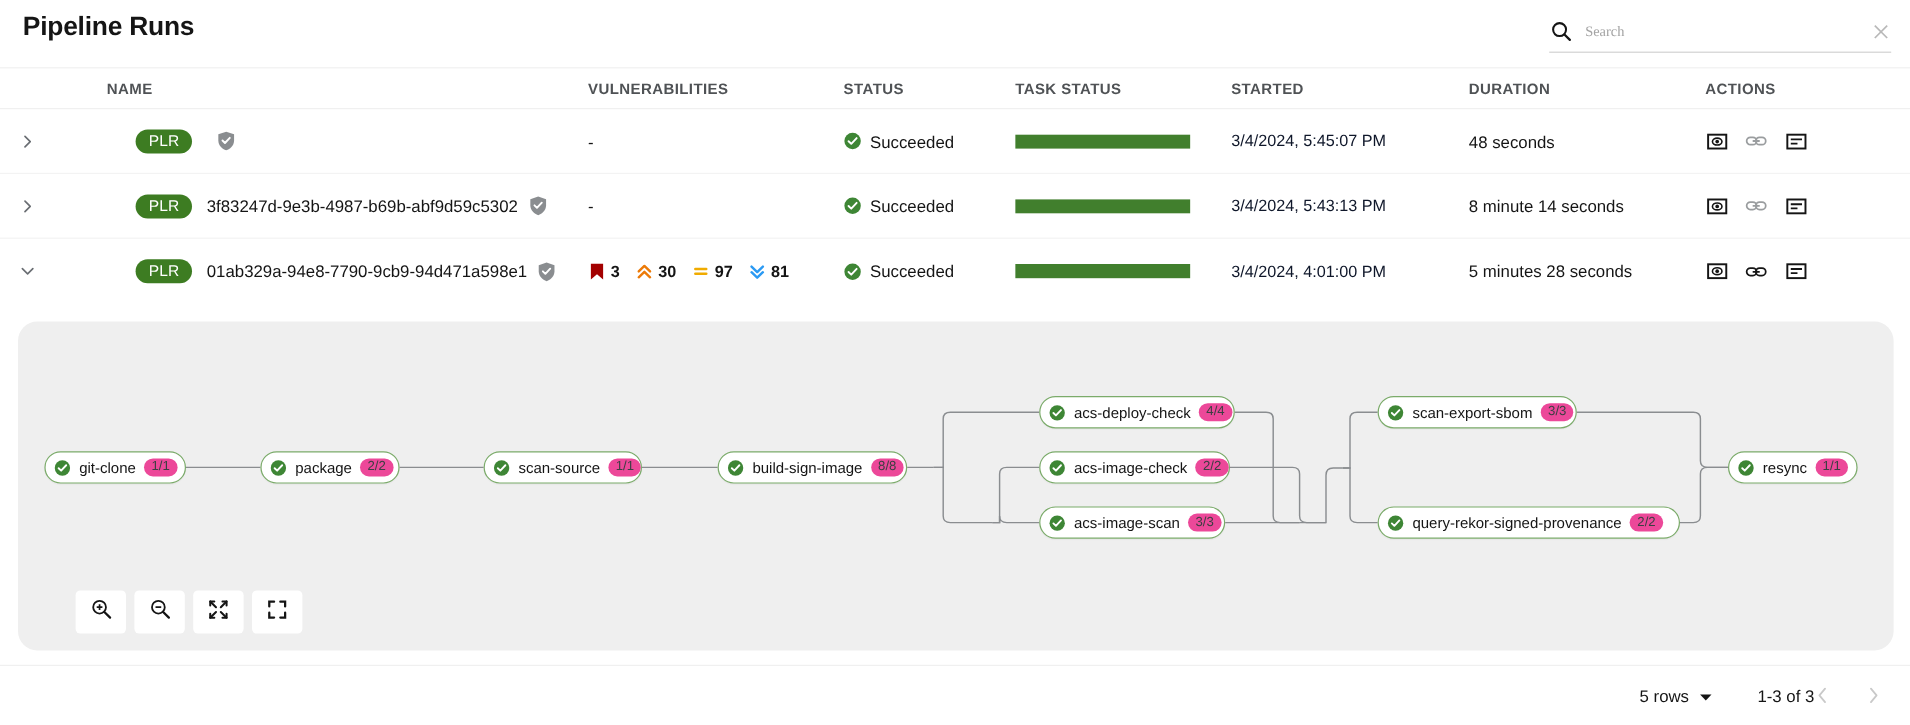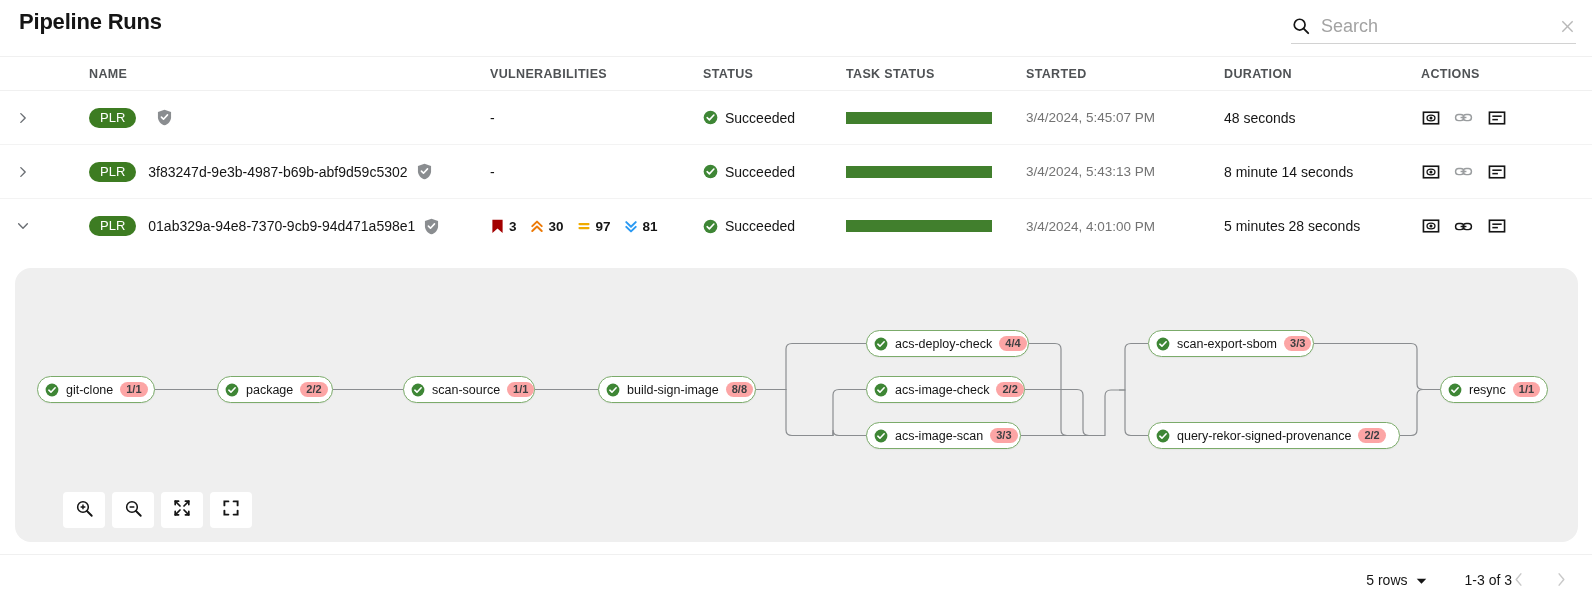--- a/index.html
+++ b/index.html
@@ -38,22 +38,22 @@
   }
   .search-icon {
     width: 20px; height: 20px;
     margin-right: 10px;
     flex: 0 0 auto;
     display: flex; align-items: center; justify-content: center;
   }
   .search-input {
     flex: 1 1 auto;
     border: 0; outline: 0;
-    font-size: 18px;
-    font-family: Liberation Sans, sans-serif;
+    font-size: 12px;
+    font-family: Liberation Serif, serif;
     color: #404040;
     background: transparent;
     padding: 0;
   }
   .search-input::placeholder { color: #a3a3a3; }
   .search-clear {
     width: 18px; height: 18px;
     flex: 0 0 auto;
     display: flex; align-items: center; justify-content: center;
     color: #b8b8b8;
@@ -106,20 +106,21 @@
   .plr-badge {
     background: #3d7c22;
     color: #ffffff;
     font-size: 13px;
     font-weight: normal;
     border-radius: 30px;
     padding: 3px 11px 4px;
     line-height: 1;
     margin-right: 12px;
     flex: 0 0 auto;
+    margin-left: 24px;
   }
   .run-name {
     font-size: 14px;
     color: #151515;
     white-space: nowrap;
   }
   .shield-icon {
     margin-left: 9px;
     width: 15px; height: 17px;
     flex: 0 0 auto;
@@ -142,21 +143,21 @@
     width: 146px; height: 12px;
     background: #ffffff;
     border-radius: 0;
     overflow: hidden;
   }
   .progress-fill {
     height: 100%;
     background: #417f2d;
   }
 
-  .muted { color: #737373; font-size: 13.5px; }
+  .muted { color: #0f172a; font-size: 13.5px; }
   .dur   { color: #151515; font-size: 14px; }
 
   .actions { display: flex; align-items: center; gap: 14px; }
   .act-btn {
     width: 19px; height: 19px;
     display: flex; align-items: center; justify-content: center;
     cursor: pointer;
     color: #151515;
   }
   .act-btn.dim { color: #8f9295; }
@@ -183,25 +184,24 @@
     padding: 0 9px 0 7px;
     gap: 7px;
     white-space: nowrap;
     box-shadow: 0 1px 1px rgba(0,0,0,0.04);
     cursor: pointer;
   }
   .node .nlabel { font-size: 12.5px; color: #151515; }
   .node .ncount {
     font-size: 11px;
     color: #3c3f42;
-    background: #fca5a5;
+    background: #ec4899;
     border-radius: 9px;
     padding: 2px 6px;
     line-height: 1;
-    font-weight: bold;
   }
   .node .nico { width: 14px; height: 14px; flex: 0 0 14px; display:flex; }
 
   .zoom-controls {
     position: absolute;
     left: 48px; bottom: 14px;
     display: flex;
     gap: 7px;
   }
   .zbtn {
@@ -413,21 +413,21 @@
   <div class="row">
     <div class="c-toggle">
       <span class="chev">
         <svg width="14" height="14" viewBox="0 0 16 16">
             <polyline points="3,5.5 8,10.5 13,5.5" fill="none" stroke="#6a6e73" stroke-width="1.6" stroke-linecap="round" stroke-linejoin="round"></polyline>
           </svg>
       </span>
     </div>
     <div class="c-name">
       <span class="plr-badge">PLR</span>
-      <span class="run-name">01ab329a-94e8-7370-9cb9-94d471a598e1</span>
+      <span class="run-name">01ab329a-94e8-7790-9cb9-94d471a598e1</span>
       <span class="shield-icon">
         <svg width="15" height="17" viewBox="0 0 16 18">
             <path d="M8 0.7 L15 3.1 V8.6 C15 13 11.6 16.2 8 17.3 C4.4 16.2 1 13 1 8.6 V3.1 Z" fill="#8a8d90"></path>
             <polyline points="4.7,8.6 6.9,10.8 11.2,6.2" fill="none" stroke="#ffffff" stroke-width="1.7" stroke-linecap="round" stroke-linejoin="round"></polyline>
           </svg>
       </span>
     </div>
     <div class="c-vuln">
       <div class="vuln-group">
         <span class="vuln-item">

